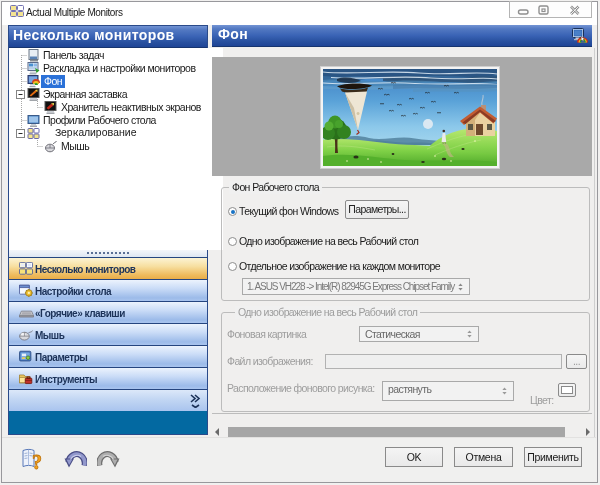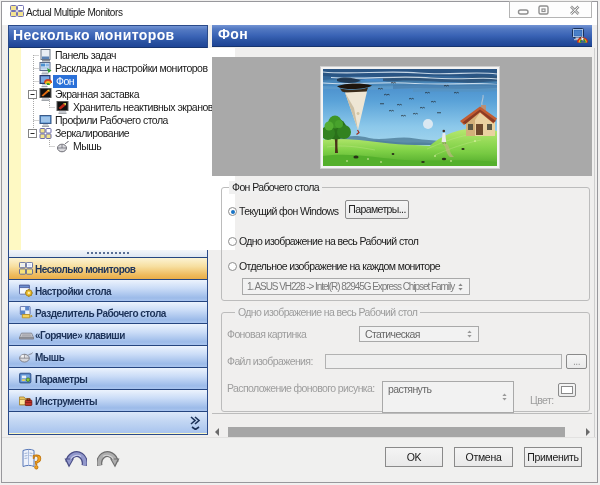--- a/index.html
+++ b/index.html
@@ -4,22 +4,22 @@
 <style>
 * { margin:0; padding:0; box-sizing:border-box; }
 html,body { width:600px; height:485px; background:#f1f0ef; font-family:"Liberation Sans",sans-serif; font-size:10.5px; color:#1a1a1a; overflow:hidden; }
 #win { position:absolute; left:1px; top:1px; width:597px; height:482px; border:1px solid #98989c; background:#f0efee; }
 .abs { position:absolute; }
 #titlebar { position:absolute; left:0; top:0; width:100%; height:23px; background:#ffffff; }
 #title-text { position:absolute; left:24px; top:5px; font-size:10px; letter-spacing:-0.4px; color:#202020; }
 #capbox { position:absolute; left:507px; top:-1px; width:83px; height:17px; border:1px solid #b4b4b4; background:#fdfdfd; }
 .hdr { position:absolute; height:22px; background:linear-gradient(180deg,#7394d4 0%,#5379c2 18%,#3a63b5 50%,#28509f 78%,#1e4496 100%); border-bottom:1px solid #16346e; color:#fff; font-weight:bold; font-size:14px; letter-spacing:0.4px; line-height:18px; }
 
-#lpanel { position:absolute; left:6px; top:23px; width:200px; height:410px; border:1px solid #2a4a8a; background:#fef9c3; }
-#tree { position:absolute; left:0; top:22px; width:214px; height:202px; background:#fff; overflow:hidden; font-size:10.5px; letter-spacing:-0.5px;margin-left:12px; }
+#lpanel { position:absolute; left:6px; top:23px; width:200px; height:410px; border:1px solid #2a4a8a; background:#0369a1; }
+#tree { position:absolute; left:0; top:22px; width:214px; height:202px; background:#fff; overflow:hidden; font-size:10.5px; letter-spacing:-0.5px; }
 .trow { position:absolute; left:0; height:13px; width:198px; line-height:13px; white-space:nowrap; }
 .trow .lbl { position:absolute; top:0; }
 .sel { background:#2b71d8; color:#fff; padding:0 3px; }
 #splitter { position:absolute; left:0; top:224px; width:198px; height:7px; background:linear-gradient(180deg,#f4f6fa,#dde6f2); }
 #splitter .dots { position:absolute; left:78px; top:2px; width:42px; height:0; border-top:2px dotted #5a6f96; }
 #navstack { position:absolute; left:0; top:231px; width:198px; }
 .navbtn { position:relative; width:198px; height:22px; border-top:1px solid #25457f; background:linear-gradient(180deg,#ecf3fd 0%,#cadcf7 40%,#9cbbe9 85%,#a9c4ee 100%); font-weight:bold; color:#1c3258; font-size:10px; letter-spacing:-0.5px; line-height:15px; white-space:nowrap; }
 .navbtn.on { background:linear-gradient(180deg,#fcf3d4 0%,#f7dfa0 40%,#eebb5e 80%,#e9ad48 100%); }
 .navbtn .nt { position:absolute; left:26px; top:4px; }
 .navbtn svg { position:absolute; left:10px; top:4px; }
@@ -161,21 +161,21 @@
       <div class="trow" style="top:40px;">
           <span class="lbl" style="left:34px;">Экранная заставка</span>
         </div>
       <div class="trow" style="top:66px;">
           <span class="lbl" style="left:34px;">Профили Рабочего стола</span>
         </div>
       <div class="trow" style="top:53px;">
           <span class="lbl" style="left:52px;">Хранитель неактивных экранов</span>
         </div>
       <div class="trow" style="top:79px;">
-          <span class="lbl" style="left:34px;">Зеркалирование</span>
+          <span class="lbl" style="left:46px;font-family:Liberation Mono, monospace;">Зеркалирование</span>
         </div>
       <div class="trow" style="top:92px;">
           <span class="lbl" style="left:52px;">Мышь</span>
         </div>
     </div>
         <div id="splitter">
         <div class="dots"></div>
       </div>
     <div id="navstack">
       <div class="navbtn on">
@@ -198,30 +198,20 @@
             <g stroke="#9a7a1a" stroke-width="1.2">
               <line x1="12" y1="6.2" x2="12" y2="7.6"></line>
               <line x1="12" y1="14.4" x2="12" y2="15.8"></line>
               <line x1="7.2" y1="11" x2="8.6" y2="11"></line>
               <line x1="15.4" y1="11" x2="16.8" y2="11"></line>
               <line x1="8.8" y1="7.8" x2="9.8" y2="8.8"></line>
               <line x1="14.2" y1="13.2" x2="15.2" y2="14.2"></line>
             </g>
           </svg>
           <span class="nt">Настройки стола</span>
-        </div>
-      <div class="navbtn">
-          <svg width="14" height="13" viewBox="0 0 17 16">
-            <rect x="1.5" y="0.5" width="12" height="10" rx="1" fill="#e8f0fc" stroke="#4a5a9a"></rect>
-            <path d="M1.5 5.5 h6 v5 h-6 z" fill="#5a86cc"></path>
-            <path d="M7.5 0.5 h5 v5 h-5 z" fill="#5a86cc"></path>
-            <path d="M4 10.5 h9 v4 h-9 z" fill="#f6d25a" stroke="#b89020"></path>
-            <path d="M13 12.5 l3 0 m-1.5 -1.5 l1.5 1.5 l-1.5 1.5" stroke="#b89020" fill="none"></path>
-          </svg>
-          <span class="nt">Разделитель Рабочего стола</span>
         </div>
       <div class="navbtn">
           <svg width="15" height="11" style="top:6px" viewBox="0 0 19 14">
             <path d="M3 4 L16 4 L18.5 10 L0.5 10 Z" fill="#d4d4d8" stroke="#76767e"></path>
             <path d="M0.5 10 L18.5 10 L18.5 11.5 L0.5 11.5 Z" fill="#a8a8b0" stroke="#76767e"></path>
             <g stroke="#8a8a92" stroke-width="0.7">
               <line x1="4" y1="5.5" x2="15" y2="5.5"></line>
               <line x1="3.4" y1="7" x2="15.8" y2="7"></line>
               <line x1="2.8" y1="8.5" x2="16.4" y2="8.5"></line>
             </g>
@@ -431,21 +421,21 @@
     <div class="rlabel dis" style="left:5px;top:15px;line-height:13px;">Фоновая картинка</div>
     <div class="combo" style="left:93px;top:13px;width:120px;height:16px;line-height:14px;color:#686868;margin-left:44px;"><span style="margin-left:5px;">Статическая</span>
       <svg class="ar" viewBox="0 0 7 10">
           <path d="M3.5 0 L6.5 3.5 L0.5 3.5 Z M3.5 10 L0.5 6.5 L6.5 6.5 Z" fill="#9a9a9a"></path>
         </svg>
     </div>
     <div class="rlabel dis" style="left:5px;top:42px;line-height:13px;">Файл изображения:</div>
     <div class="field" style="left:103px;top:41px;width:237px;height:15px;"></div>
     <div class="btn" style="left:344px;top:41px;width:21px;height:15px;line-height:12px;color:#9a9a9a;">...</div>
     <div class="rlabel dis" style="left:5px;top:69px;line-height:13px;">Расположение фонового рисунка:</div>
-    <div class="combo" style="left:160px;top:68px;width:132px;height:32px;line-height:14px;color:#686868;"><span style="margin-left:5px;">растянуть</span>
+    <div class="combo" style="left:160px;top:68px;width:132px;height:20px;line-height:14px;color:#686868;"><span style="margin-left:5px;">растянуть</span>
       <svg class="ar" viewBox="0 0 7 10">
           <path d="M3.5 0 L6.5 3.5 L0.5 3.5 Z M3.5 10 L0.5 6.5 L6.5 6.5 Z" fill="#9a9a9a"></path>
         </svg>
     </div>
     <div class="rlabel dis" style="left:308px;top:69px;line-height:13px;margin-top:12px;">Цвет:</div>
     <div class="btn" style="left:336px;top:70px;width:18px;height:14px;">
         <div style="position:absolute;left:2px;top:2px;right:2px;bottom:2px;border:1px solid #8a8a8a;background:#fff;"></div>
       </div>
   </div>
 

